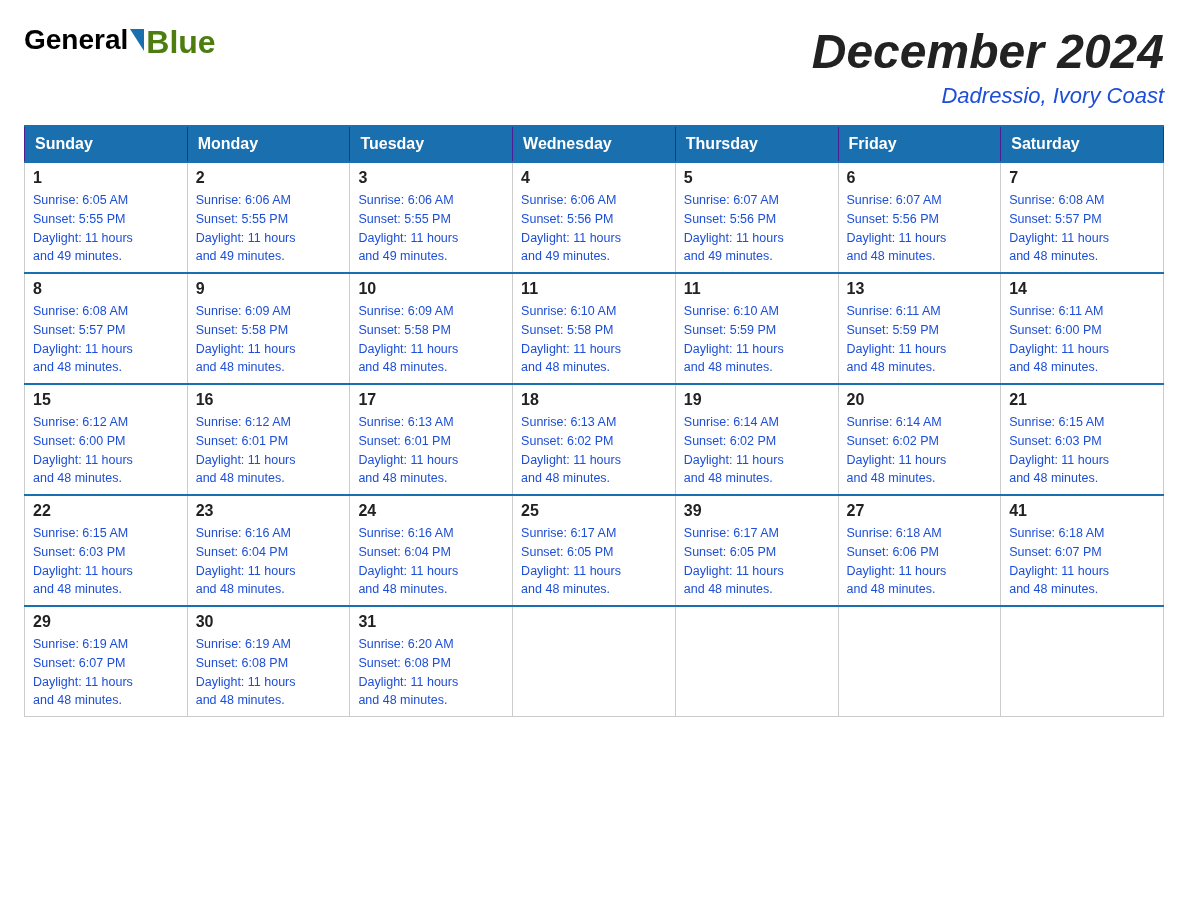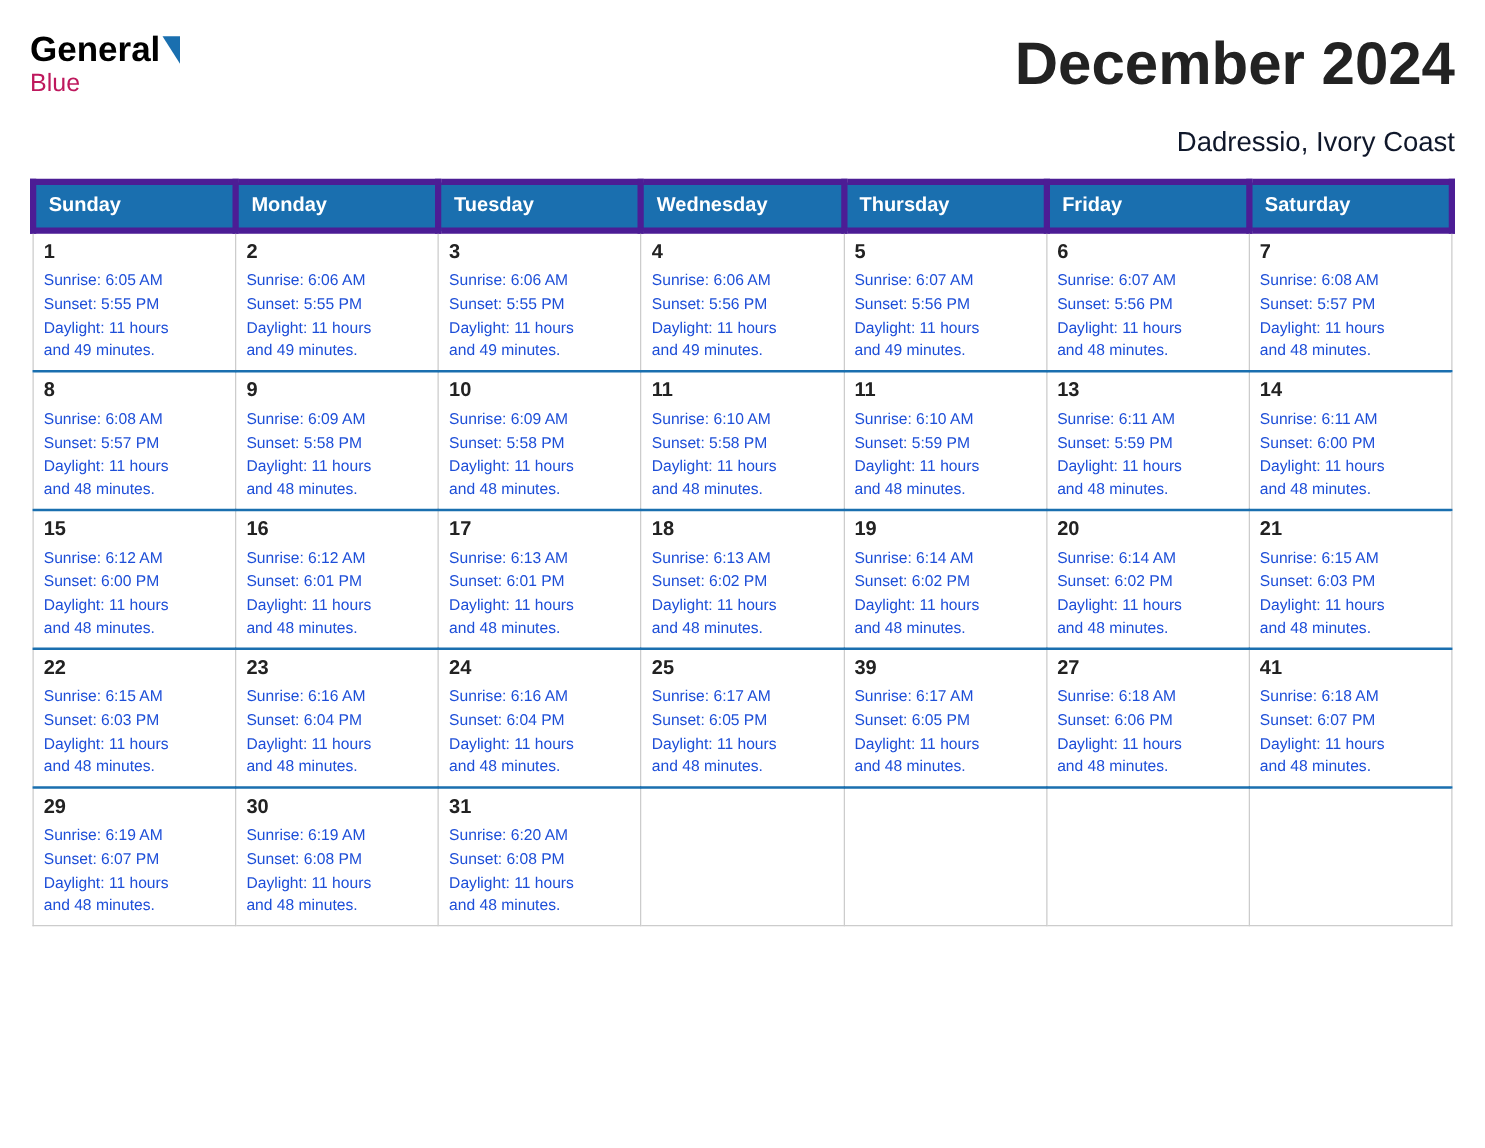--- a/index.html
+++ b/index.html
@@ -11,71 +11,72 @@
       min-height: 918px;
     }
     .header {
       display: flex;
       justify-content: space-between;
       align-items: flex-start;
       margin-bottom: 16px;
     }
     .logo {
       display: flex;
-      flex-direction: column;
+      flex-direction: row;
       align-items: flex-start;
     }
     .logo-text {
       font-size: 28px;
       font-weight: bold;
       color: #000;
       display: flex;
       align-items: center;
     }
     .logo-general { color: #000; }
     .logo-triangle {
       width: 0;
       height: 0;
       border-left: 14px solid transparent;
       border-right: 0px solid transparent;
       border-top: 22px solid #1a6faf;
       display: inline-block;
       margin: 0 2px;
     }
     .logo-blue {
-      color: #be185d;
-      font-size: 20px;
-      font-weight: normal;
+      color: #4d7c0f;
+      font-size: 32px;
+      font-weight: bold;
     }
     .title-area {
       text-align: right;
+      font-style: italic;
     }
     .month-title {
       font-size: 48px;
       font-weight: bold;
       color: #222;
     }
     .location {
       font-size: 22px;
-      color: #0f172a;
-      margin-top: 22px;
+      color: #1d4ed8;
+      margin-top: 4px;
     }
     .calendar {
       width: 100%;
       border-collapse: collapse;
       border: 1px solid #1a6faf;
     }
     .calendar th {
       background-color: #1a6faf;
       color: #fff;
       font-size: 16px;
       font-weight: bold;
       padding: 8px 10px;
       text-align: left;
-      border: 5px solid #4c1d95;
+      border: 1px solid #4c1d95;
     }
     .calendar td {
       vertical-align: top;
       padding: 6px 8px;
       border: 1px solid #ccc;
       width: 14.28%;
       font-size: 13px;
       color: #222;
       min-height: 90px;
     }

